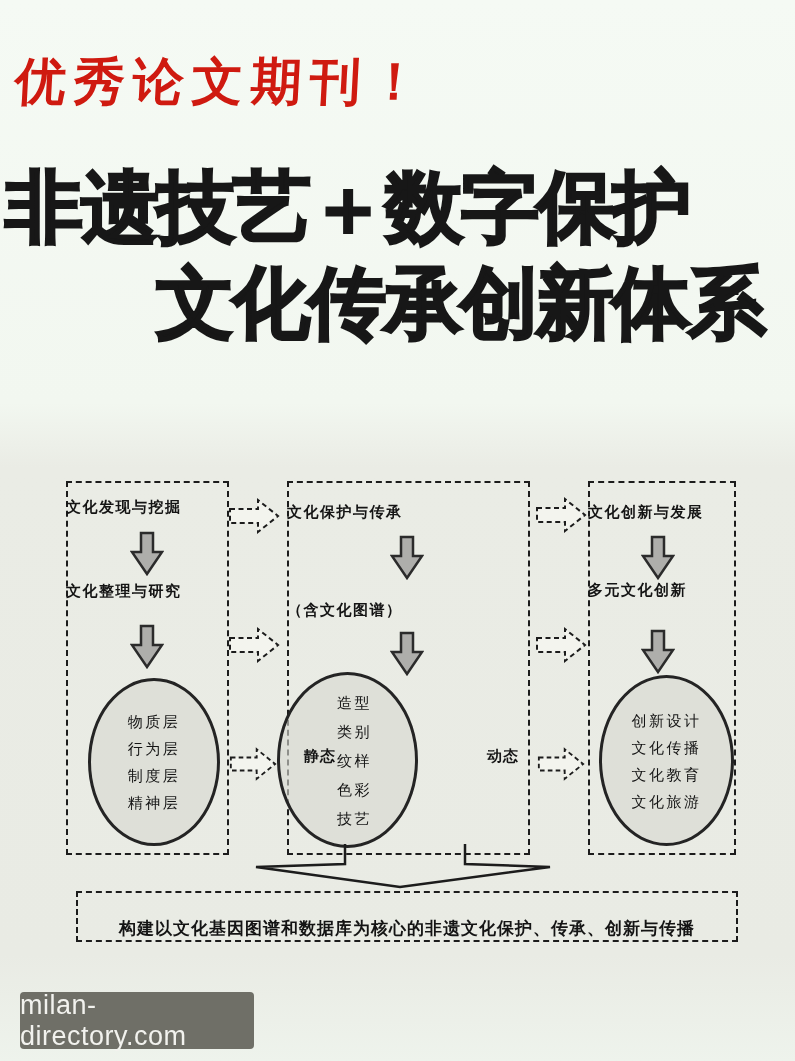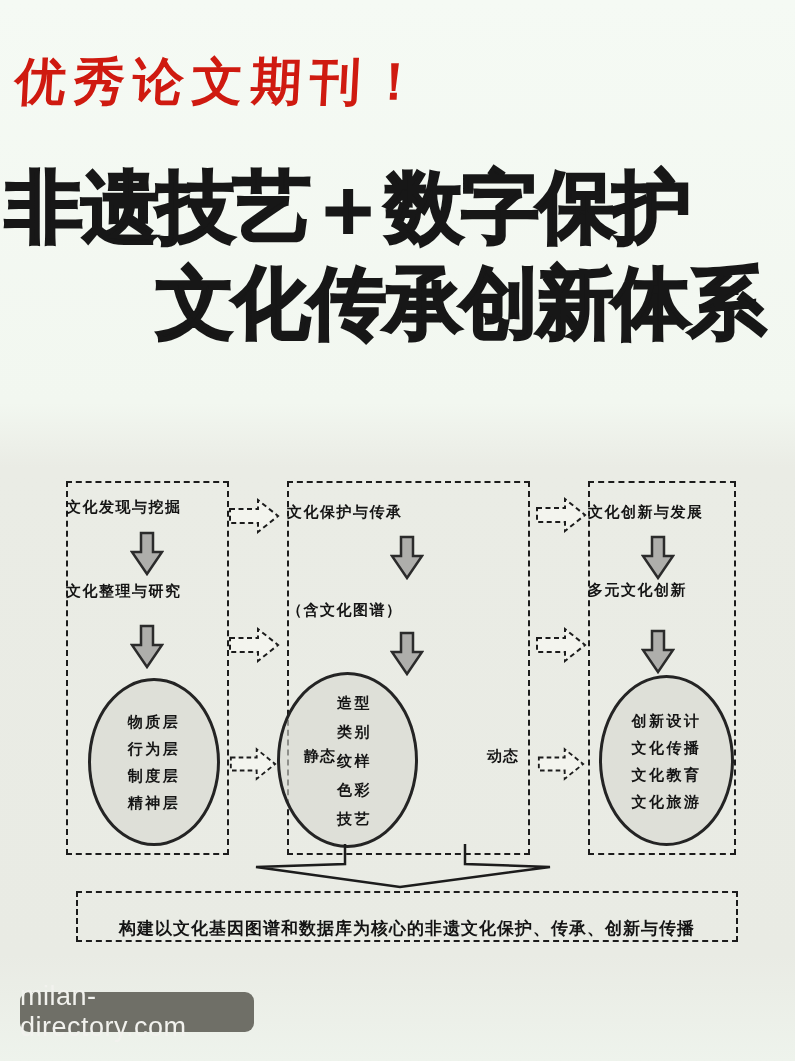--- a/index.html
+++ b/index.html
@@ -36,28 +36,28 @@
   .box-banner{left:76px;top:891px;width:662px;height:51px;display:flex;align-items:flex-end;justify-content:center;}
   
   .step{font-weight:bold;font-size:15px;color:#141414;text-align:left;letter-spacing:1.5px;white-space:nowrap;line-height:20px;}
   .banner-text{font-weight:bold;font-size:17px;color:#141414;letter-spacing:1px;text-align:center;}
   
   .ellipse{
     border:3px solid #242424;border-radius:50%;background:var(--ellipse-fill);
     display:flex;flex-direction:column;align-items:center;justify-content:center;
     box-sizing:border-box;
   }
-  .eln{font-weight:bold;font-size:15px;color:#151515;letter-spacing:2.5px;line-height:27px;white-space:nowrap;}
+  .eln{font-weight:normal;font-size:15px;color:#151515;letter-spacing:2.5px;line-height:27px;white-space:nowrap;}
   .eln5{line-height:29px;}
   .side-label{font-weight:bold;font-size:15px;color:#151515;letter-spacing:1px;}
   .svgshape{display:block;}
   
   .watermark{
-    left:20px;top:992px;width:234px;height:40px;background:var(--watermark-bg);
-    border-radius:9px;display:flex;align-items:center;justify-content:center;
+    left:20px;top:992px;width:234px;height:57px;background:var(--watermark-bg);
+    border-radius:4px;display:flex;align-items:center;justify-content:center;
     color:var(--watermark-text);font-size:27px;letter-spacing:0.5px;
   }
 </style>
 </head>
 <body>
 
 <div class="canvas">
 
   <div class="abs tagline">优秀论文期刊！</div>
   <div class="abs title title-2">文化传承创新体系</div>

